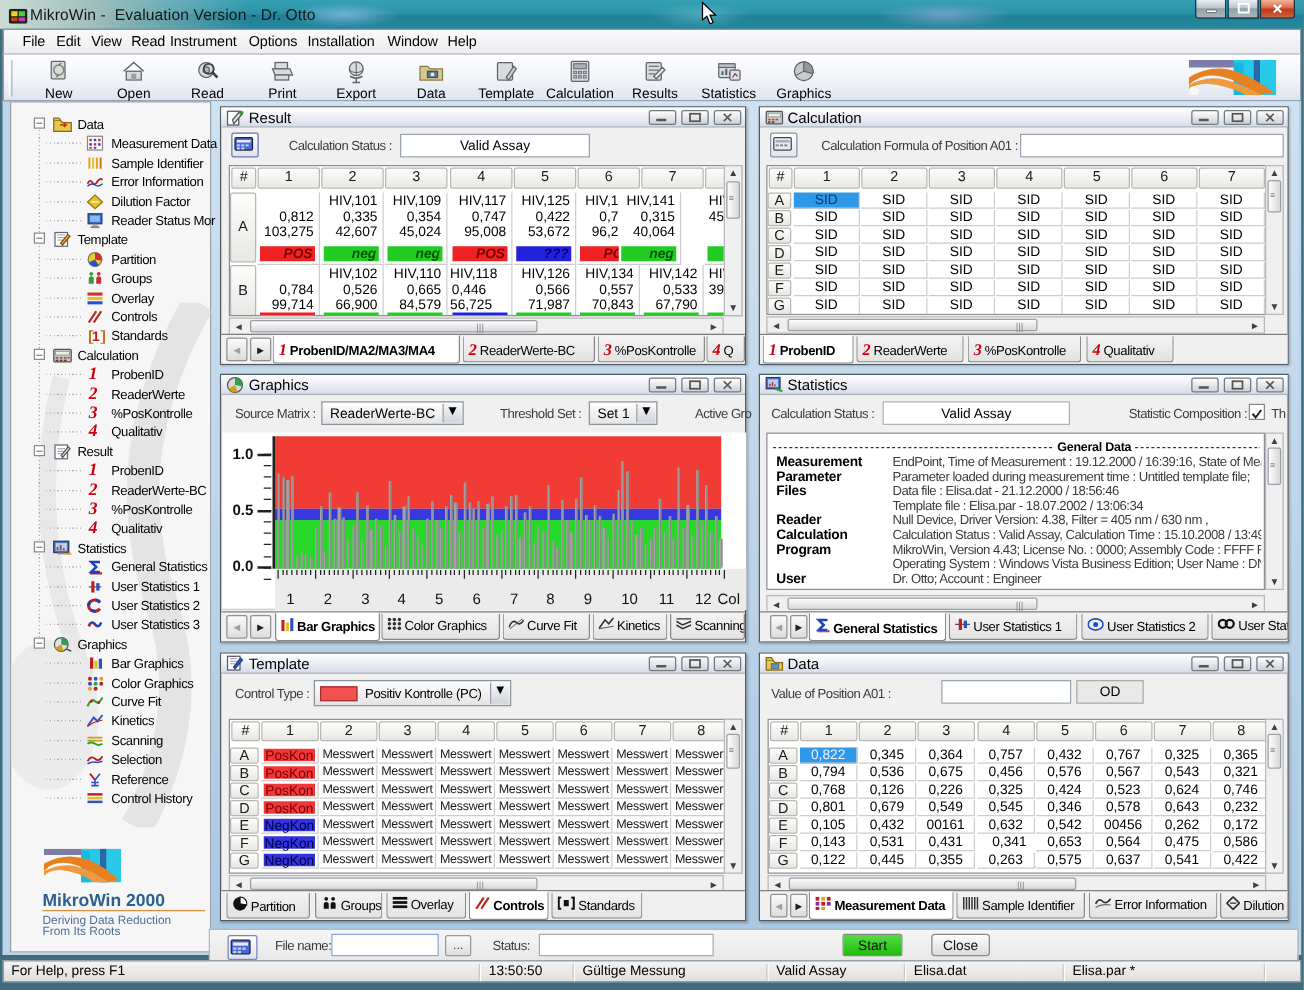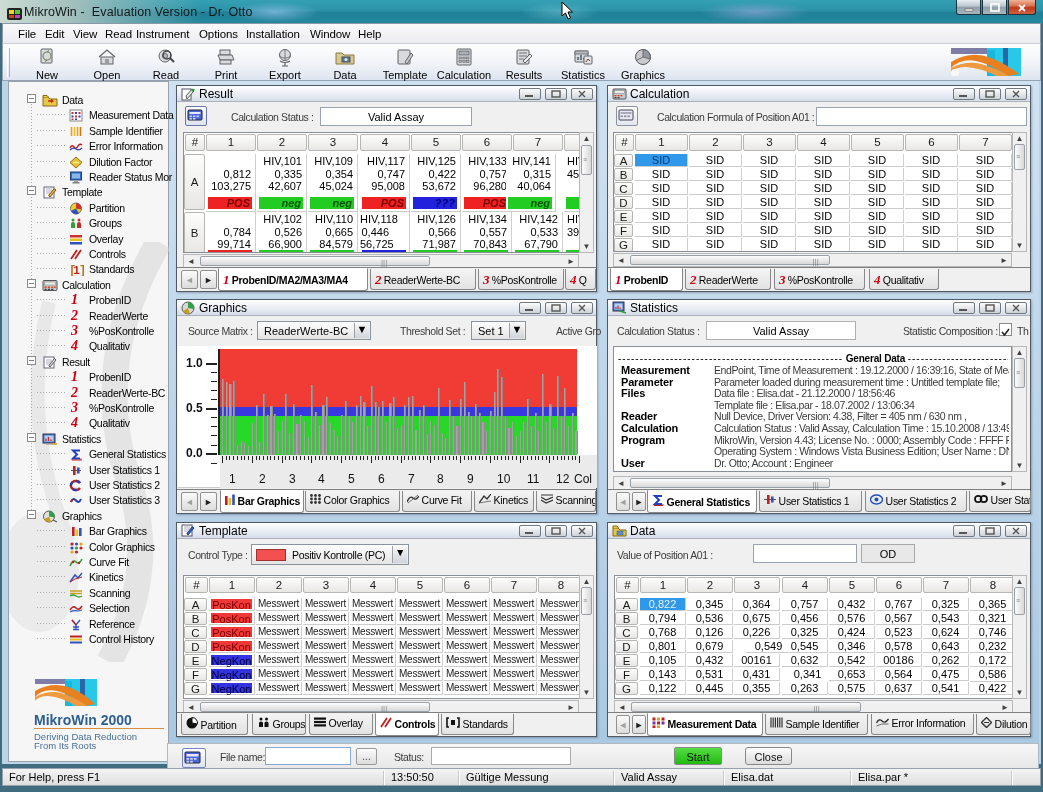--- a/index.html
+++ b/index.html
@@ -628,21 +628,21 @@
           <div style="height:12px">0,422</div>
           <div style="height:12px">53,672</div>
           <div style="position:absolute;left:2px;right:3px;bottom:2px;height:12px;background:#2222dd;color:#00007a;font-style:italic;font-weight:bold;text-align:right;padding-right:2px;font-size:11px">???</div>
         </div>
         <div class="cell" style="left:278px;top:21px;width:50px;height:58px;text-align:right;padding-right:4px">
           <div style="height:13px;margin-top:1px">HIV,133</div>
           <div style="height:12px">0,757</div>
           <div style="height:12px">96,280</div>
           <div style="position:absolute;left:2px;right:3px;bottom:2px;height:12px;background:#ee2222;color:#7a0000;font-style:italic;font-weight:bold;text-align:right;padding-right:2px;font-size:11px">POS</div>
         </div>
-        <div class="cell" style="left:322px;top:21px;width:50px;height:58px;text-align:right;padding-right:4px">
+        <div class="cell" style="left:311px;top:21px;width:50px;height:58px;text-align:right;padding-right:4px">
           <div style="height:13px;margin-top:1px">HIV,141</div>
           <div style="height:12px">0,315</div>
           <div style="height:12px">40,064</div>
           <div style="position:absolute;left:2px;right:3px;bottom:2px;height:12px;background:#22cc22;color:#005500;font-style:italic;font-weight:bold;text-align:right;padding-right:2px;font-size:11px">neg</div>
         </div>
         <div class="cell" style="left:380px;top:21px;width:50px;height:58px;text-align:left;padding-left:3px">
           <div style="height:13px;margin-top:1px">HIV</div>
           <div style="height:12px">45</div>
           <div style="height:12px"></div>
           <div style="position:absolute;left:2px;right:3px;bottom:2px;height:12px;background:#22cc22;color:#005500;font-style:italic;font-weight:bold;text-align:right;padding-right:2px;font-size:11px"></div>
@@ -1457,33 +1457,33 @@
         <div class="cell" style="left:72px;top:50px;width:46px;height:13px;">0,126</div>
         <div class="cell" style="left:119px;top:50px;width:46px;height:13px;">0,226</div>
         <div class="cell" style="left:167px;top:50px;width:46px;height:13px;">0,325</div>
         <div class="cell" style="left:214px;top:50px;width:46px;height:13px;">0,424</div>
         <div class="cell" style="left:261px;top:50px;width:46px;height:13px;">0,523</div>
         <div class="cell" style="left:308px;top:50px;width:46px;height:13px;">0,624</div>
         <div class="cell" style="left:355px;top:50px;width:46px;height:13px;">0,746</div>
         <div class="hc" style="left:0px;top:64px;width:23px;height:13px;padding-top:0px">D</div>
         <div class="cell" style="left:25px;top:64px;width:46px;height:13px;">0,801</div>
         <div class="cell" style="left:72px;top:64px;width:46px;height:13px;">0,679</div>
-        <div class="cell" style="left:119px;top:64px;width:46px;height:13px;margin-left:12px;">0,549</div>
+        <div class="cell" style="left:119px;top:64px;width:46px;height:13px;">0,549</div>
         <div class="cell" style="left:167px;top:64px;width:46px;height:13px;">0,545</div>
         <div class="cell" style="left:214px;top:64px;width:46px;height:13px;">0,346</div>
         <div class="cell" style="left:261px;top:64px;width:46px;height:13px;">0,578</div>
         <div class="cell" style="left:308px;top:64px;width:46px;height:13px;">0,643</div>
         <div class="cell" style="left:355px;top:64px;width:46px;height:13px;">0,232</div>
         <div class="hc" style="left:0px;top:78px;width:23px;height:13px;padding-top:0px">E</div>
         <div class="cell" style="left:25px;top:78px;width:46px;height:13px;">0,105</div>
         <div class="cell" style="left:72px;top:78px;width:46px;height:13px;">0,432</div>
         <div class="cell" style="left:119px;top:78px;width:46px;height:13px;">00161</div>
         <div class="cell" style="left:167px;top:78px;width:46px;height:13px;">0,632</div>
         <div class="cell" style="left:214px;top:78px;width:46px;height:13px;">0,542</div>
-        <div class="cell" style="left:261px;top:78px;width:46px;height:13px;">00186</div>
+        <div class="cell" style="left:261px;top:78px;width:46px;height:13px;">00456</div>
         <div class="cell" style="left:308px;top:78px;width:46px;height:13px;">0,262</div>
         <div class="cell" style="left:355px;top:78px;width:46px;height:13px;">0,172</div>
         <div class="hc" style="left:0px;top:92px;width:23px;height:13px;padding-top:0px">F</div>
         <div class="cell" style="left:25px;top:92px;width:46px;height:13px;">0,143</div>
         <div class="cell" style="left:72px;top:92px;width:46px;height:13px;">0,531</div>
         <div class="cell" style="left:119px;top:92px;width:46px;height:13px;">0,431</div>
         <div class="cell" style="left:170px;top:92px;width:46px;height:26px;">0,341</div>
         <div class="cell" style="left:214px;top:92px;width:46px;height:13px;">0,653</div>
         <div class="cell" style="left:261px;top:92px;width:46px;height:13px;">0,564</div>
         <div class="cell" style="left:308px;top:92px;width:46px;height:13px;">0,475</div>

